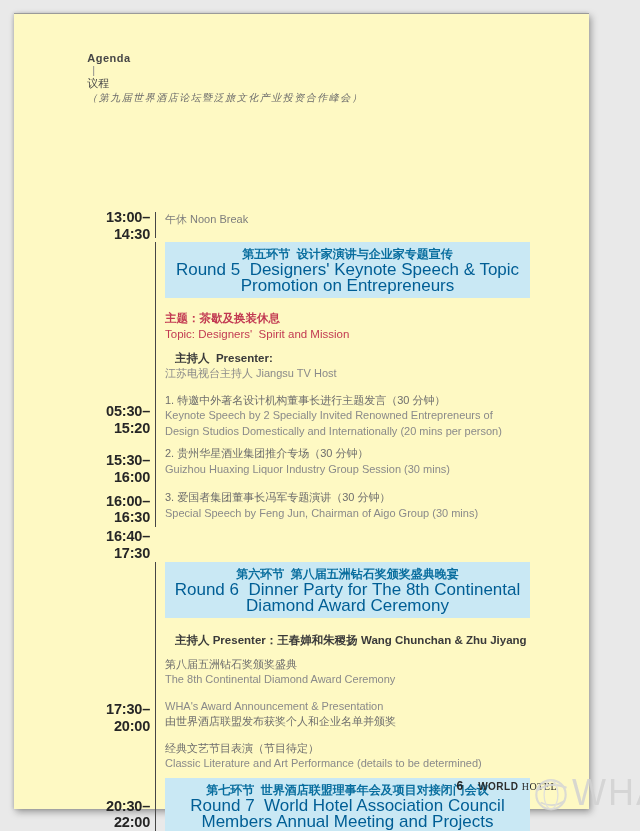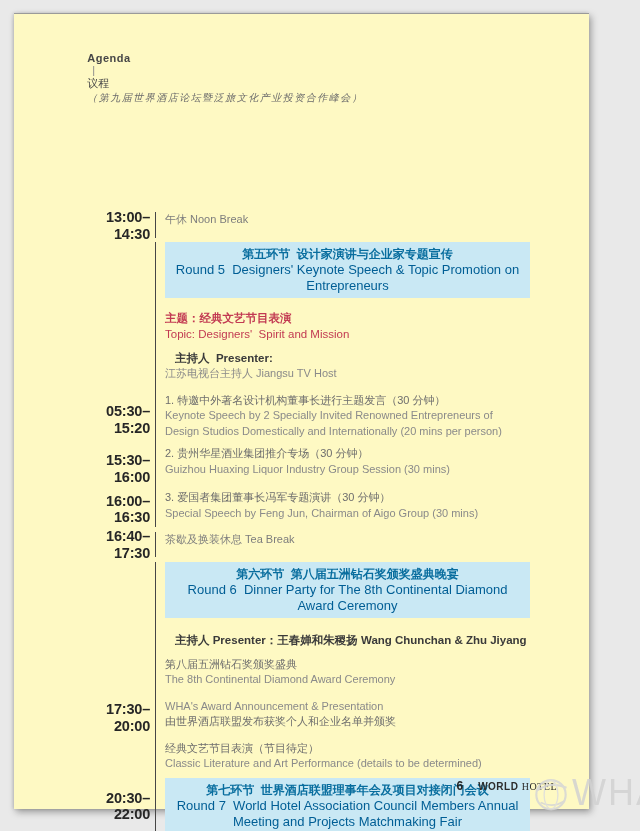--- a/index.html
+++ b/index.html
@@ -32,21 +32,21 @@
   }
   .c { flex:1; border-left:1.5px solid #464646; padding-left:9px; }
   .line { font-size:11px; line-height:15.5px; white-space:pre-wrap; }
   .gray { color:#7d7d7d; }
   .zh { color:#6d6d6d; }
   .en { color:#8a8a8a; max-width:388px; }
   .banner {
     background:#c9e8f4; text-align:center; padding:4px 8px;
   }
   .b-zh { font-size:12px; font-weight:bold; color:#086d9e; line-height:16px; white-space:pre-wrap; }
-  .b-en { font-size:13px; color:#005e95; line-height:16px; white-space:pre-wrap; }
+  .b-en { font-size:17px; color:#005e95; line-height:16px; white-space:pre-wrap; }
   .topic-zh { font-size:11.5px; font-weight:bold; color:#c23a52; line-height:16px; white-space:pre-wrap; }
   .topic-en { font-size:11.5px; color:#c23a52; line-height:16px; white-space:pre-wrap; }
   .pres-label { font-size:11.5px; font-weight:bold; color:#3a3a3a; line-height:16px; white-space:pre-wrap;margin-left:10px; }
   .pair + .pair { margin-top:11px; }
   
   .footer { position:absolute; right:32px; bottom:16px; display:flex; align-items:baseline; gap:15px; }
   .pageno { font-size:12px; font-weight:bold; color:#222; }
   .logo { font-size:10px; color:#2c2c2c; letter-spacing:.5px; }
   .logo-w { font-weight:bold; }
   .logo-h { font-family:"Liberation Serif","DejaVu Serif",serif; }
@@ -83,21 +83,21 @@
         <div class="banner">
           <div class="b-zh">第五环节  设计家演讲与企业家专题宣传</div>
           <div class="b-en">Round 5  Designers' Keynote Speech &amp; Topic Promotion on Entrepreneurs</div>
         </div>
       </div>
     </div>
 
     <div class="row">
       <div class="t"></div>
       <div class="c" style="padding-bottom:8px">
-        <div class="topic-zh">主题：经典文艺节目表演</div>
+        <div class="topic-zh">主题：茶歇及换装休息</div>
         <div class="topic-en">Topic: Designers'  Spirit and Mission</div>
       </div>
     </div>
 
     <div class="row">
       <div class="t"></div>
       <div class="c" style="padding-bottom:11px">
         <div class="pres-label">主持人  Presenter:</div>
         <div class="line en">江苏电视台主持人 Jiangsu TV Host</div>
       </div>
@@ -122,23 +122,20 @@
     <div class="row">
       <div class="t">16:00–16:30</div>
       <div class="c" style="padding-bottom:6px">
         <div class="line zh">3. 爱国者集团董事长冯军专题演讲（30 分钟）</div>
         <div class="line en">Special Speech by Feng Jun, Chairman of Aigo Group (30 mins)</div>
       </div>
     </div>
 
     <div class="row">
       <div class="t">16:40–17:30</div>
-      <div class="c" style="padding-bottom:9px">
-        <div class="line gray">茶歇及换装休息 Tea Break</div>
-      </div>
     </div>
 
     <div class="row">
       <div class="t"></div>
       <div class="c" style="padding-bottom:14px">
         <div class="banner">
           <div class="b-zh">第六环节  第八届五洲钻石奖颁奖盛典晚宴</div>
           <div class="b-en">Round 6  Dinner Party for The 8th Continental Diamond Award Ceremony</div>
         </div>
       </div>

